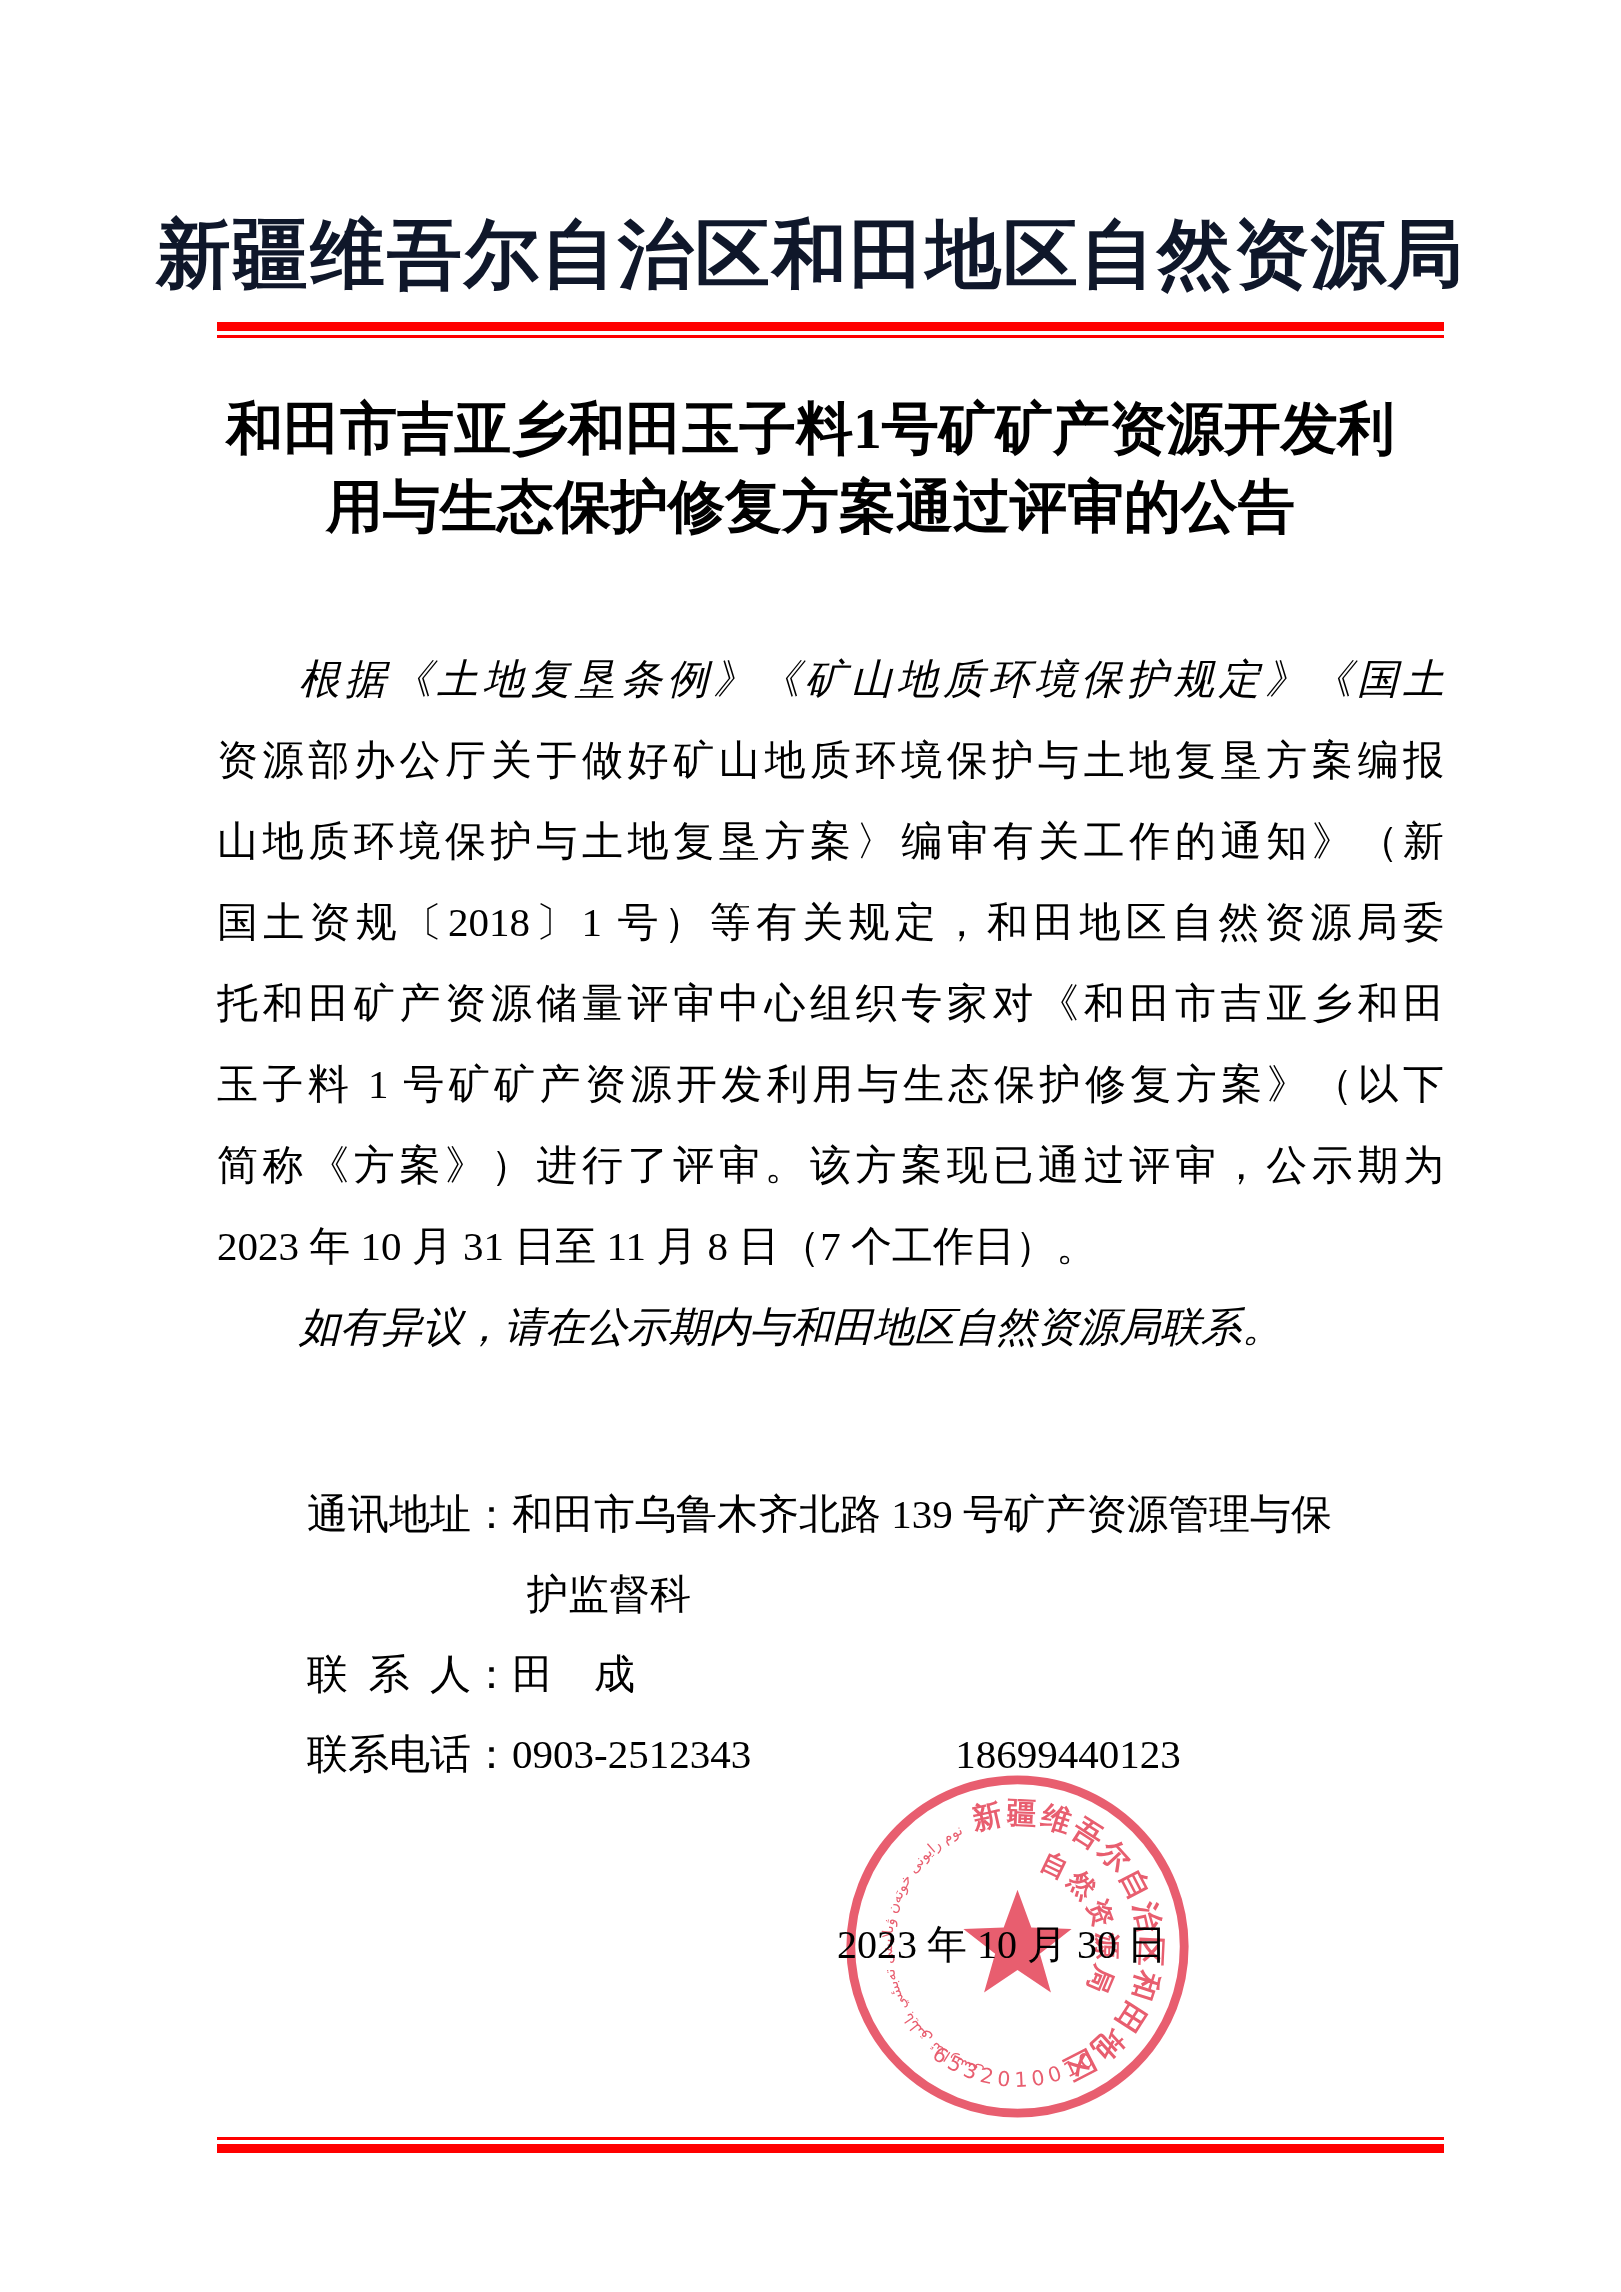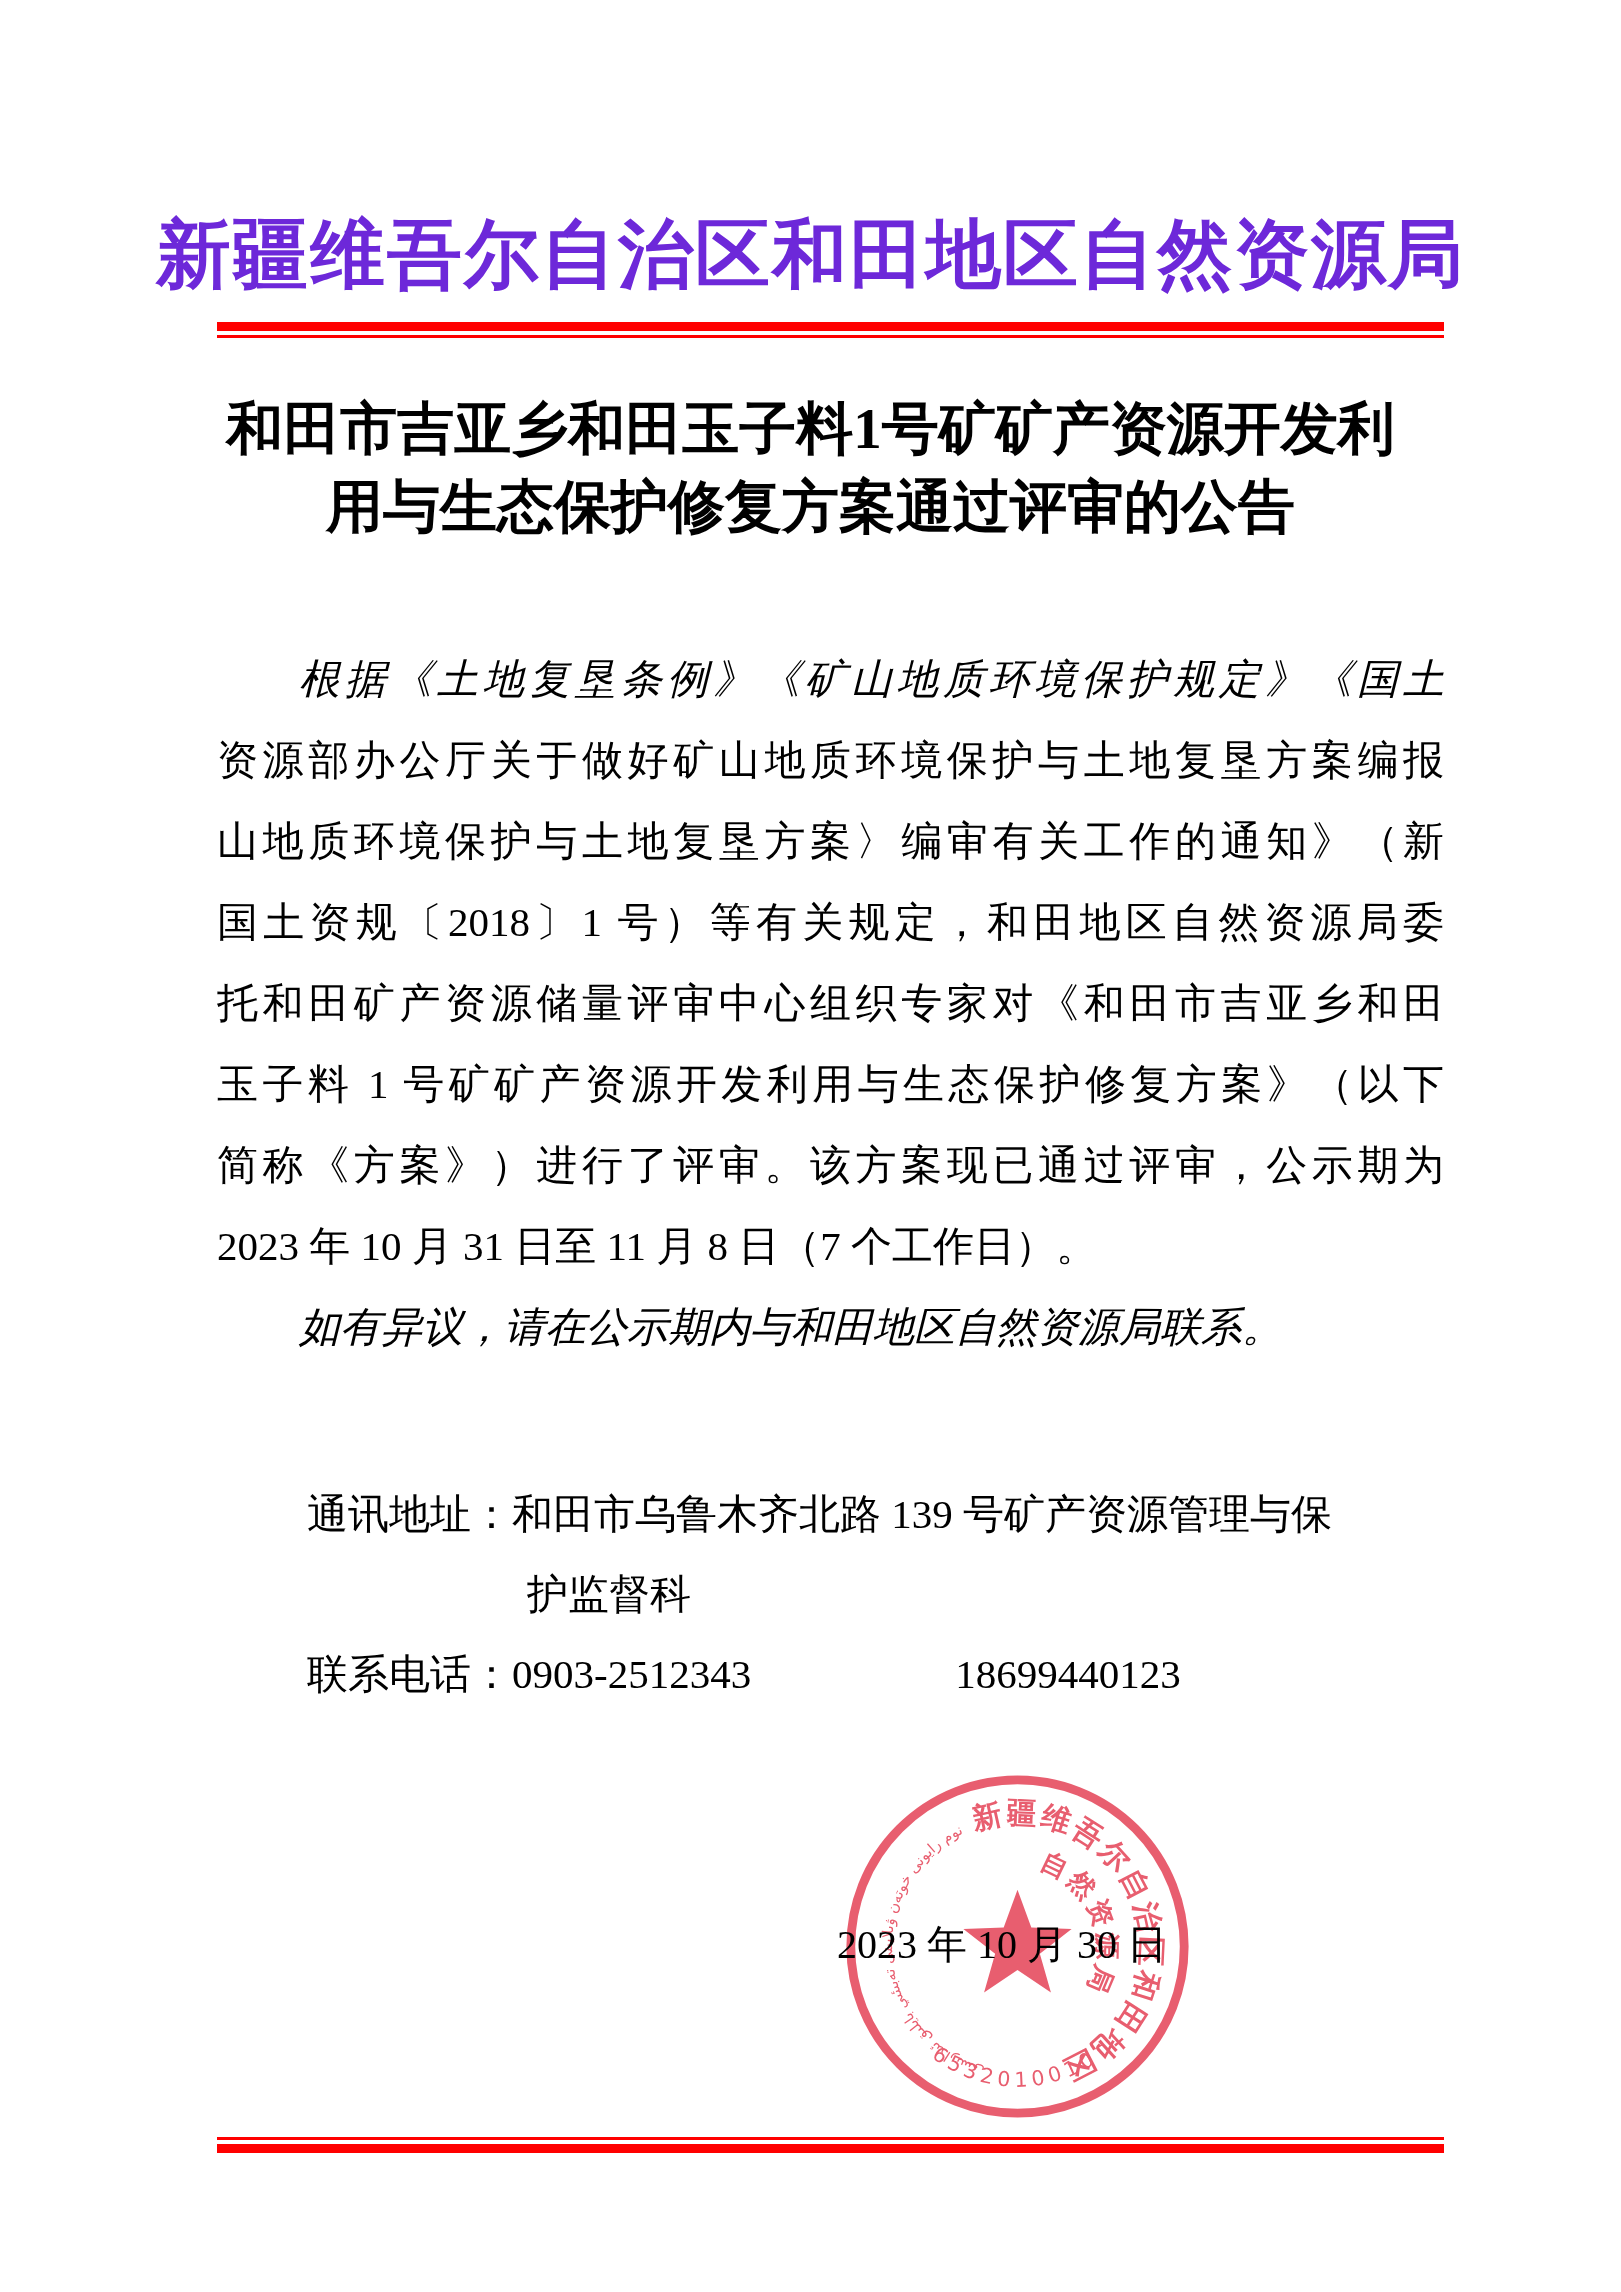--- a/index.html
+++ b/index.html
@@ -10,21 +10,21 @@
     overflow:hidden;
     font-family:"Liberation Serif","DejaVu Serif",serif;
     color:#000;
   }
   
   .org-title{
     position:absolute;top:206px;left:0;right:0;
     text-align:center;
     font-size:75px;font-weight:bold;
     letter-spacing:2px;
-    color:#6d28d9;
+    color:#0f172a;
     line-height:98px;
     white-space:nowrap;
   }
   .rule{position:absolute;left:217px;width:1227px;}
   .rule-top{top:322px;}
   .rule-bottom{top:2137px;}
   .rule .thick{height:8.8px;background:#ff0000;}
   .rule .thin{height:2.9px;background:#ff0000;}
   .rule .gap{height:3.9px;background:#ffffff;}
   
@@ -91,20 +91,23 @@
       <div class="bline">2023 年 10 月 31 日至 11 月 8 日（7 个工作日）。</div>
       <div class="bline ind">如有异议，请在公示期内与和田地区自然资源局联系。</div>
     </div>
 
   <div class="contact">
     <div class="line">
       <span>通讯地址：</span><span>和田市乌鲁木齐北路 139 号矿产资源管理与保</span>
     </div>
     <div class="cont-line">护监督科</div>
     <div class="line">
+      <span>联 系 人：</span><span>田 成</span>
+    </div>
+    <div class="line">
       <span>联系电话：</span><span>0903-2512343</span><span class="phone-spacer"></span><span>18699440123</span>
     </div>
   </div>
 
   <svg class="seal" viewBox="0 0 360 360">
     <g fill="#e5485c" stroke="none">
       <circle cx="180" cy="180" r="170" fill="none" stroke="#e5485c" stroke-width="9"></circle>
       <polygon points="180,122 194.1,160.6 235.2,162.1 202.8,187.4 214.1,226.9 180,204 145.9,226.9 157.2,187.4 124.8,162.1 165.9,160.6"></polygon>
       <defs>
         <path id="arc-cn-outer" d="M 136.9 61.6 A 126 126 0 0 1 233.2 294.2" fill="none"></path>

